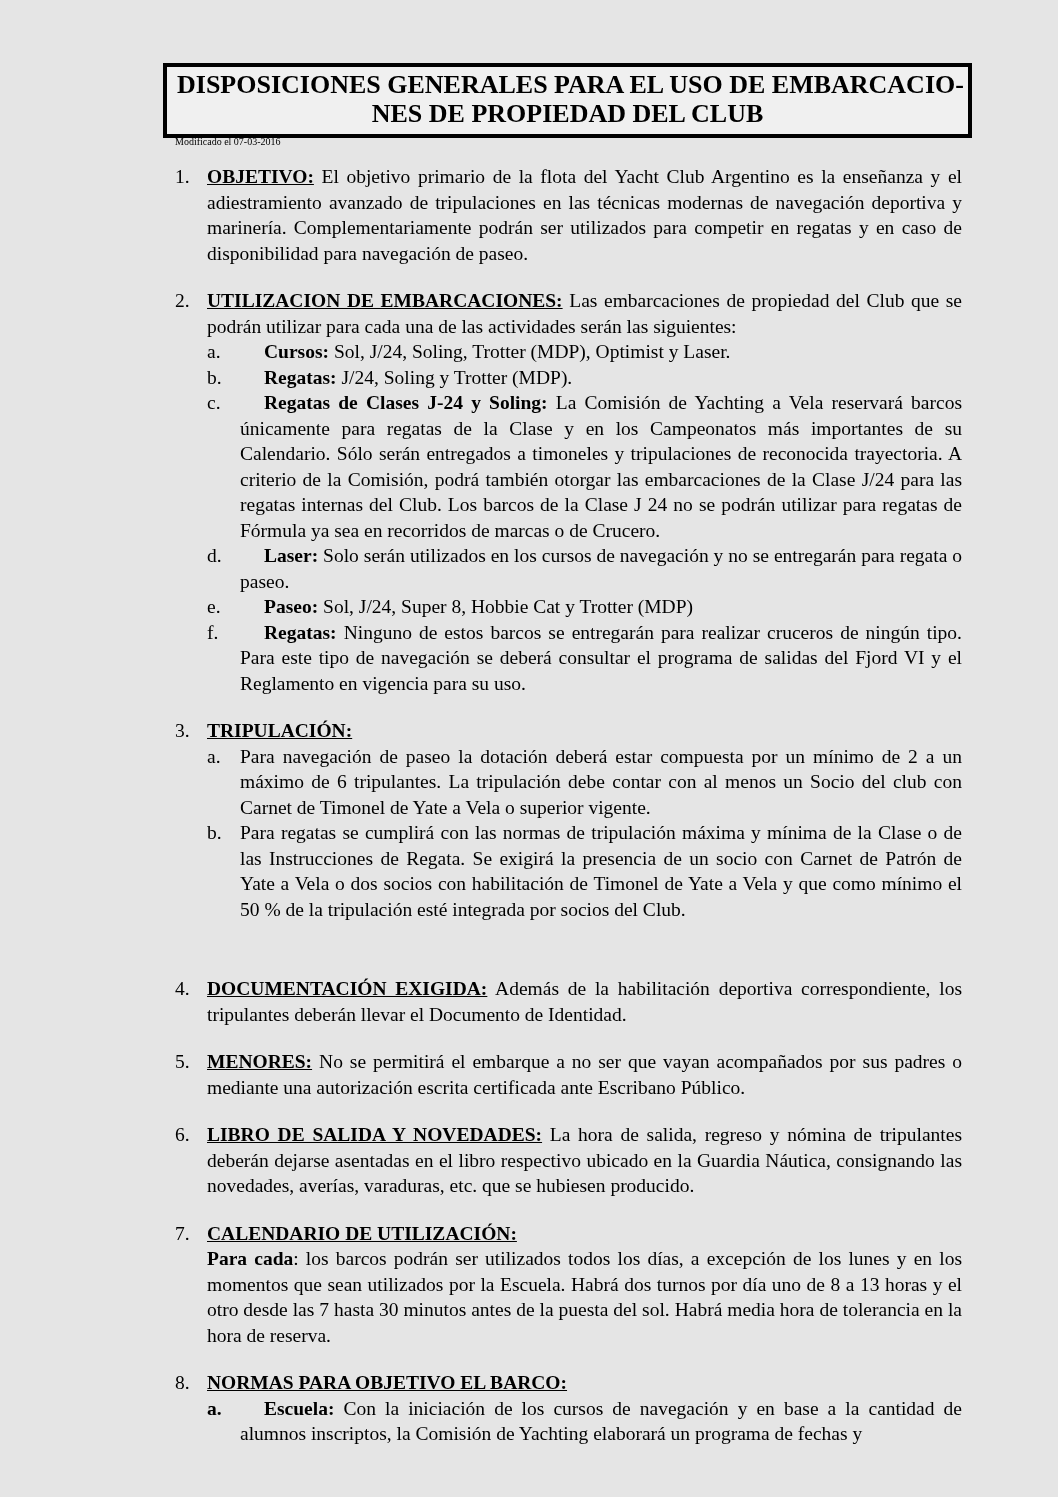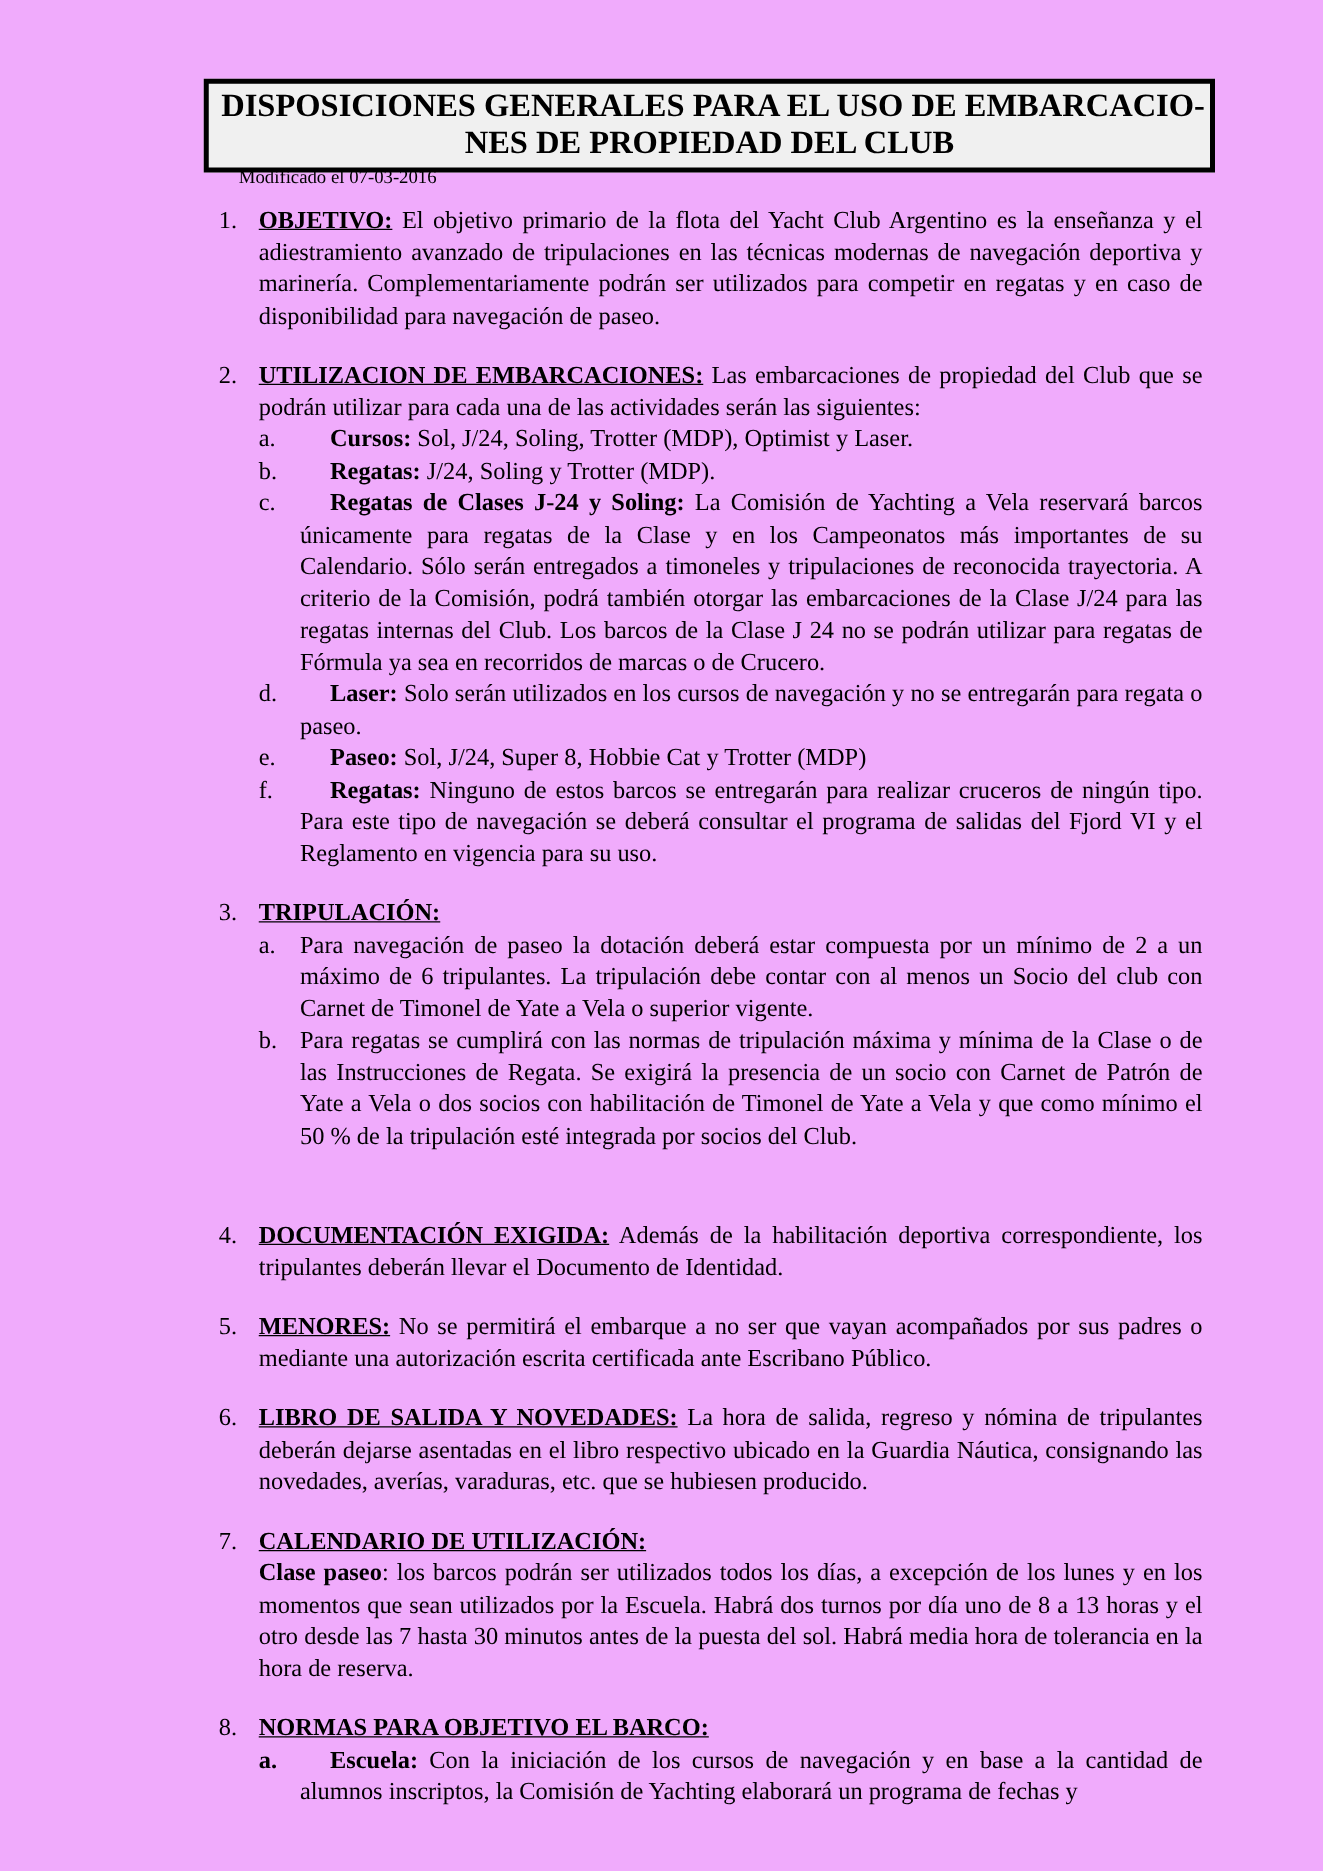--- a/index.html
+++ b/index.html
@@ -1,20 +1,20 @@
 <!DOCTYPE html>
 <html><head>
 <meta charset="utf-8">
 <style>
   html, body { margin: 0; padding: 0; background: #ffffff; }
   .page {
     position: relative;
     width: 1058px;
     height: 1497px;
-    background: #f0abfc;
+    background: #e5e5e5;
     color: #000000;
     font-family: "Liberation Serif", "DejaVu Serif", serif;
     overflow: hidden;
   }
   .title-box {
     position: absolute;
     left: 163px;
     top: 63px;
     width: 809px;
     box-sizing: border-box;
@@ -24,23 +24,23 @@
     padding: 3px 10px 6px 10px;
   }
   .title-line {
     font-weight: bold;
     font-size: 26px;
     line-height: 29px;
     white-space: nowrap;
   }
   .modified-note {
     position: absolute;
-    left: 191px;
+    left: 175px;
     top: 133px;
-    font-size: 15px;
+    font-size: 10px;
     line-height: 18px;
   }
   .content {
     position: absolute;
     left: 175px;
     top: 164px;
     width: 787px;
     font-size: 19.5px;
     line-height: 25.5px;
     text-align: justify;
@@ -135,21 +135,21 @@
       <div class="sec">
         <span class="sec-num">6.</span>
         <div class="sec-body">
           <p class="par"><b class="sec-heading">LIBRO DE SALIDA Y NOVEDADES:</b> <span class="sec-lead">La hora de salida, regreso y nómina de tripulantes deberán dejarse asentadas en el libro respectivo ubicado en la Guardia Náutica, consignando las novedades, averías, varaduras, etc. que se hubiesen producido.</span></p>
         </div>
       </div>
       <div class="sec">
         <span class="sec-num">7.</span>
         <div class="sec-body">
           <p class="par"><b class="sec-heading">CALENDARIO DE UTILIZACIÓN:</b></p>
-          <p class="par"><b class="par-label">Clase paseo</b><span class="par-text">: los barcos podrán ser utilizados todos los días, a excepción de los lunes y en los momentos que sean utilizados por la Escuela. Habrá dos turnos por día uno de 8 a 13 horas y el otro desde las 7 hasta 30 minutos antes de la puesta del sol. Habrá media hora de tolerancia en la hora de reserva.</span></p>
+          <p class="par"><b class="par-label">Para cada</b><span class="par-text">: los barcos podrán ser utilizados todos los días, a excepción de los lunes y en los momentos que sean utilizados por la Escuela. Habrá dos turnos por día uno de 8 a 13 horas y el otro desde las 7 hasta 30 minutos antes de la puesta del sol. Habrá media hora de tolerancia en la hora de reserva.</span></p>
         </div>
       </div>
       <div class="sec">
         <span class="sec-num">8.</span>
         <div class="sec-body">
           <p class="par"><b class="sec-heading">NORMAS PARA OBJETIVO EL BARCO:</b></p>
           <div class="item">
             <span class="item-letter bold">a.</span>
             <p class="par"><b class="item-label">Escuela:</b> <span class="item-text">Con la iniciación de los cursos de navegación y en base a la cantidad de alumnos inscriptos, la Comisión de Yachting elaborará un programa de fechas y</span></p>
           </div>

